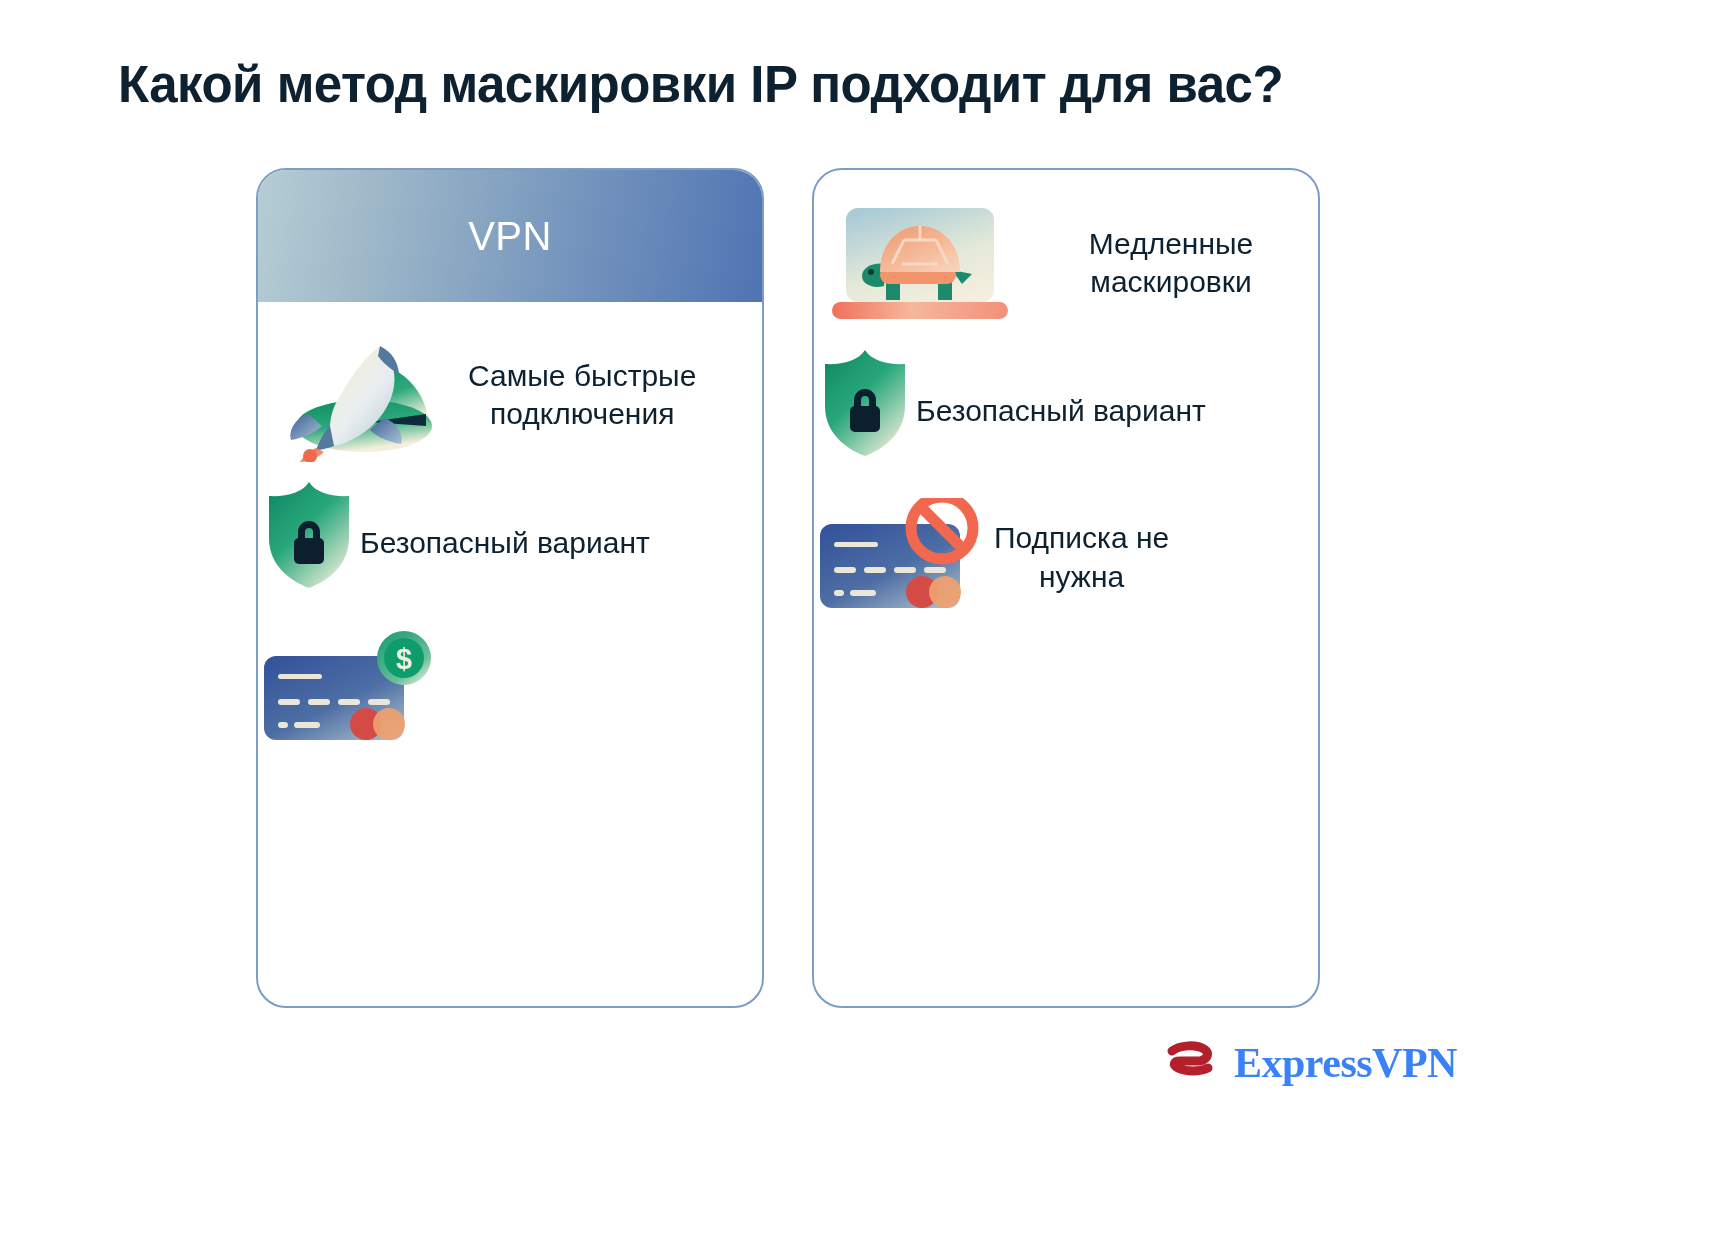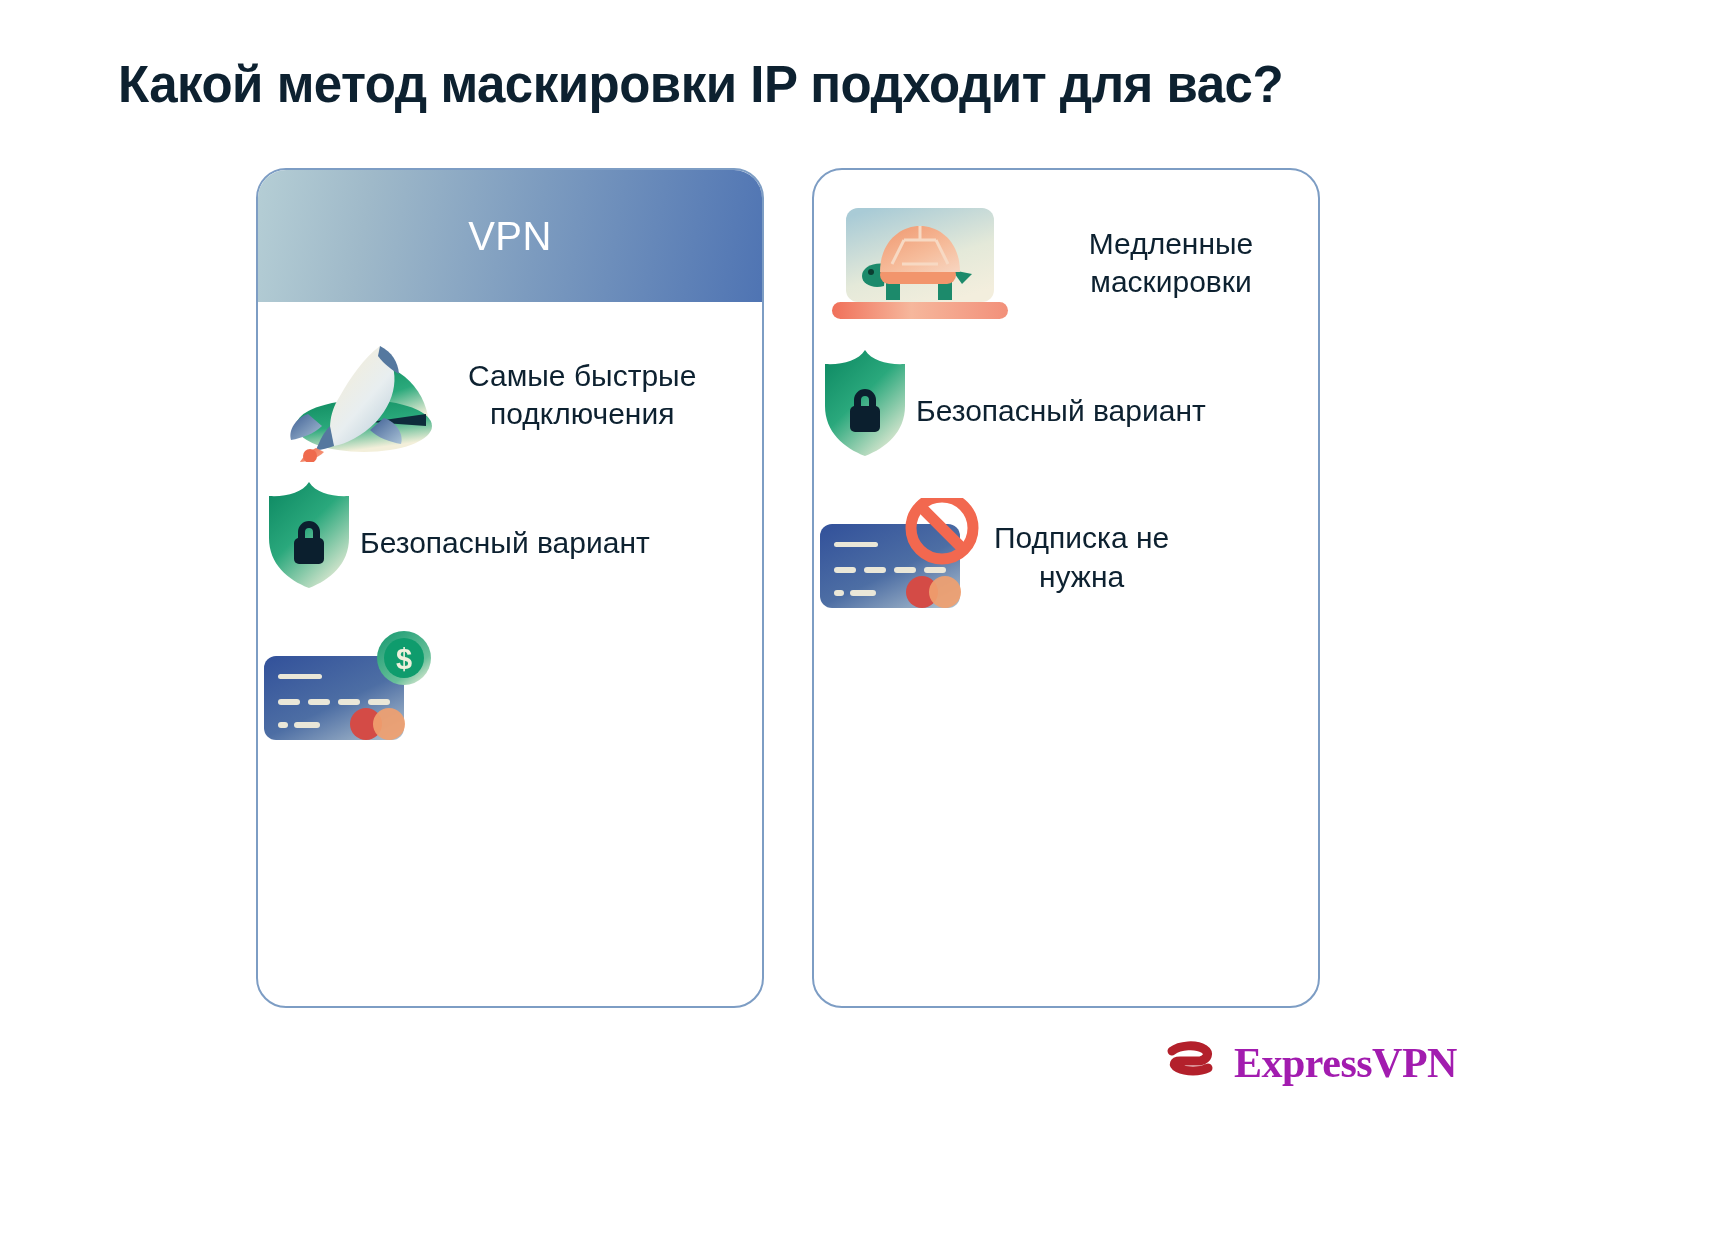--- a/index.html
+++ b/index.html
@@ -121,21 +121,21 @@
     height: 62px;
     display: flex;
     align-items: center;
     gap: 14px;
   }
   .logo-mark { flex: none; }
   .logo-text {
     font-family: "Liberation Serif", serif;
     font-size: 42px;
     font-weight: bold;
-    color: #a21caf;
+    color: #3b82f6;
     letter-spacing: -0.5px;
     line-height: 1;
   }
 </style>
 </head>
 <body>
 
 <div class="page">
 
   <h1 class="title">Какой метод маскировки IP подходит для вас?</h1>

